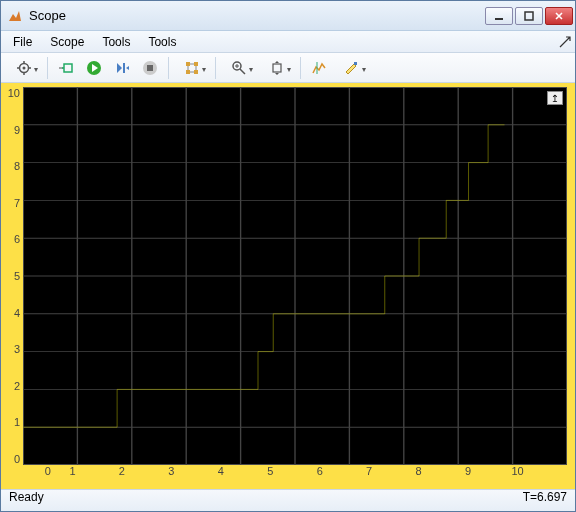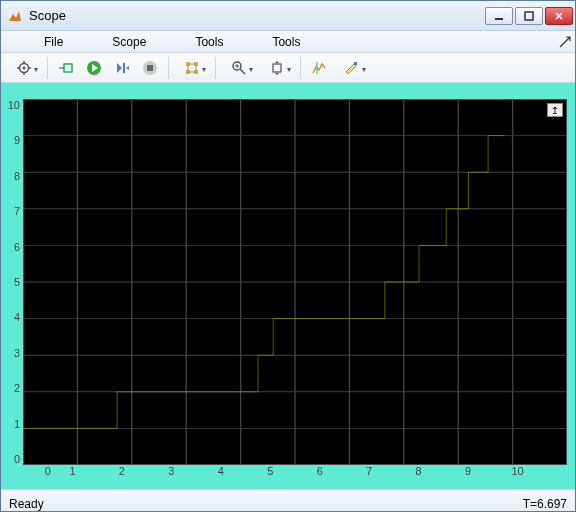--- a/index.html
+++ b/index.html
@@ -5,37 +5,37 @@
   * { box-sizing: border-box; margin: 0; padding: 0; }
   body { font-family: "Segoe UI", Tahoma, sans-serif; font-size: 12px; background: #fff; }
   .window { width: 576px; height: 512px; border: 1px solid #5a7aa0; background: #fff; display: flex; flex-direction: column; }
   .titlebar { height: 30px; background: linear-gradient(#ecf3fb, #d7e4f2); display: flex; align-items: center; padding: 0 2px 0 6px; border-bottom: 1px solid #b8cde2; }
   .titlebar .app-icon { width: 16px; height: 16px; margin-right: 6px; }
   .titlebar .title { flex: 1; font-size: 13px; color: #000; }
   .winbtns { display: flex; gap: 2px; }
   .winbtn { width: 28px; height: 18px; border: 1px solid #88a; background: linear-gradient(#fafcff,#dce6f2); border-radius: 2px; display:flex; align-items:center; justify-content:center; cursor:pointer; }
   .winbtn.close { background: linear-gradient(#f08080,#c83232); border-color:#a02020; color:#fff; }
   .menubar { height: 22px; background: linear-gradient(#f5f9fd,#e7eef7); border-bottom:1px solid #c9d6e5; display:flex; align-items:center; padding: 0 4px; gap: 2px; }
-  .menuitem { padding: 2px 8px; color:#000; cursor:pointer;margin-left:31px; }
+  .menuitem { padding: 2px 8px; color:#000; cursor:pointer; }
   .menu-corner { margin-left:auto; width:12px; height:12px; color:#333; }
   .toolbar { height: 30px; background: linear-gradient(#fbfcfe,#eef2f7); border-bottom:1px solid #c9d6e5; display:flex; align-items:center; padding:0 6px; gap:4px; }
   .tbtn { width:24px; height:24px; display:flex; align-items:center; justify-content:center; border:1px solid transparent; border-radius:3px; cursor:pointer; position:relative; }
   .tsplit { width:34px; }
   .tsplit::after { content:"▾"; font-size:8px; color:#555; position:absolute; right:2px; top:8px; }
   .sep { width:1px; height:22px; background:#c9d6e5; margin:0 2px; }
-  .plot-area { flex:1; background:#5eead4; padding: 16px 8px 4px 4px; display:flex; flex-direction:column; position:relative; }
+  .plot-area { flex:1; background:#fde047; padding: 4px 8px 4px 4px; display:flex; flex-direction:column; position:relative; }
   .plot { flex:1; display:flex; }
   .yaxis { width:18px; display:flex; flex-direction:column; justify-content:space-between; align-items:flex-end; padding-right:3px; color:#444; font-size:11px; }
   .plotbox { flex:1; position:relative; }
   .canvas { position:absolute; inset:0; background:#000; border:1px solid #555; }
   svg.grid, svg.trace { position:absolute; inset:0; width:100%; height:100%; }
   .xaxis { height:20px; display:flex; margin-left:18px; color:#444; font-size:11px; }
   .xaxis span { flex:1; text-align:center; transform:translateX(-50%); }
   .plot-icon { position:absolute; top:4px; right:4px; width:16px; height:14px; background:#eee; border:1px solid #888; display:flex; align-items:center; justify-content:center; font-size:10px; cursor:pointer; }
-  .statusbar { height:22px; background:linear-gradient(#f5f8fc,#e7eef7); border-top:1px solid #c9d6e5; display:flex; align-items:flex-end; padding:0 8px; font-size:12px; color:#000; }
+  .statusbar { height:22px; background:linear-gradient(#f5f8fc,#e7eef7); border-top:1px solid #c9d6e5; display:flex; align-items:flex-start; padding:0 8px; font-size:12px; color:#000; }
   .statusbar .spacer { flex:1; }
 </style>
 </head>
 <body>
 
 <div class="window">
   <div class="titlebar">
     <svg class="app-icon" viewBox="0 0 16 16">
         <path d="M2 13 L6 6 L9 10 L12 3 L14 13 Z" fill="#d97a2b"></path>
       </svg>

